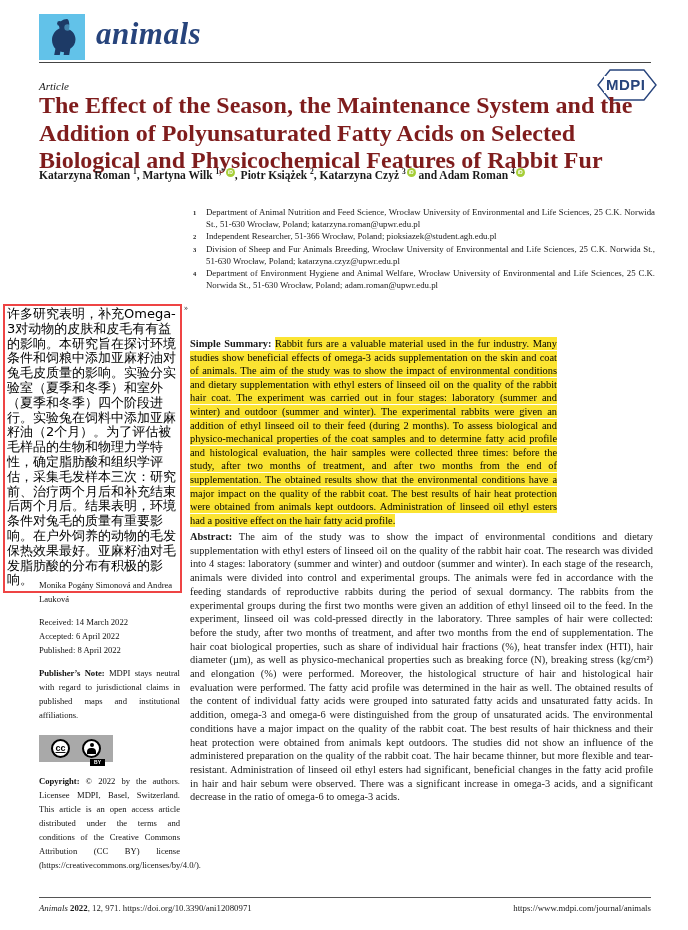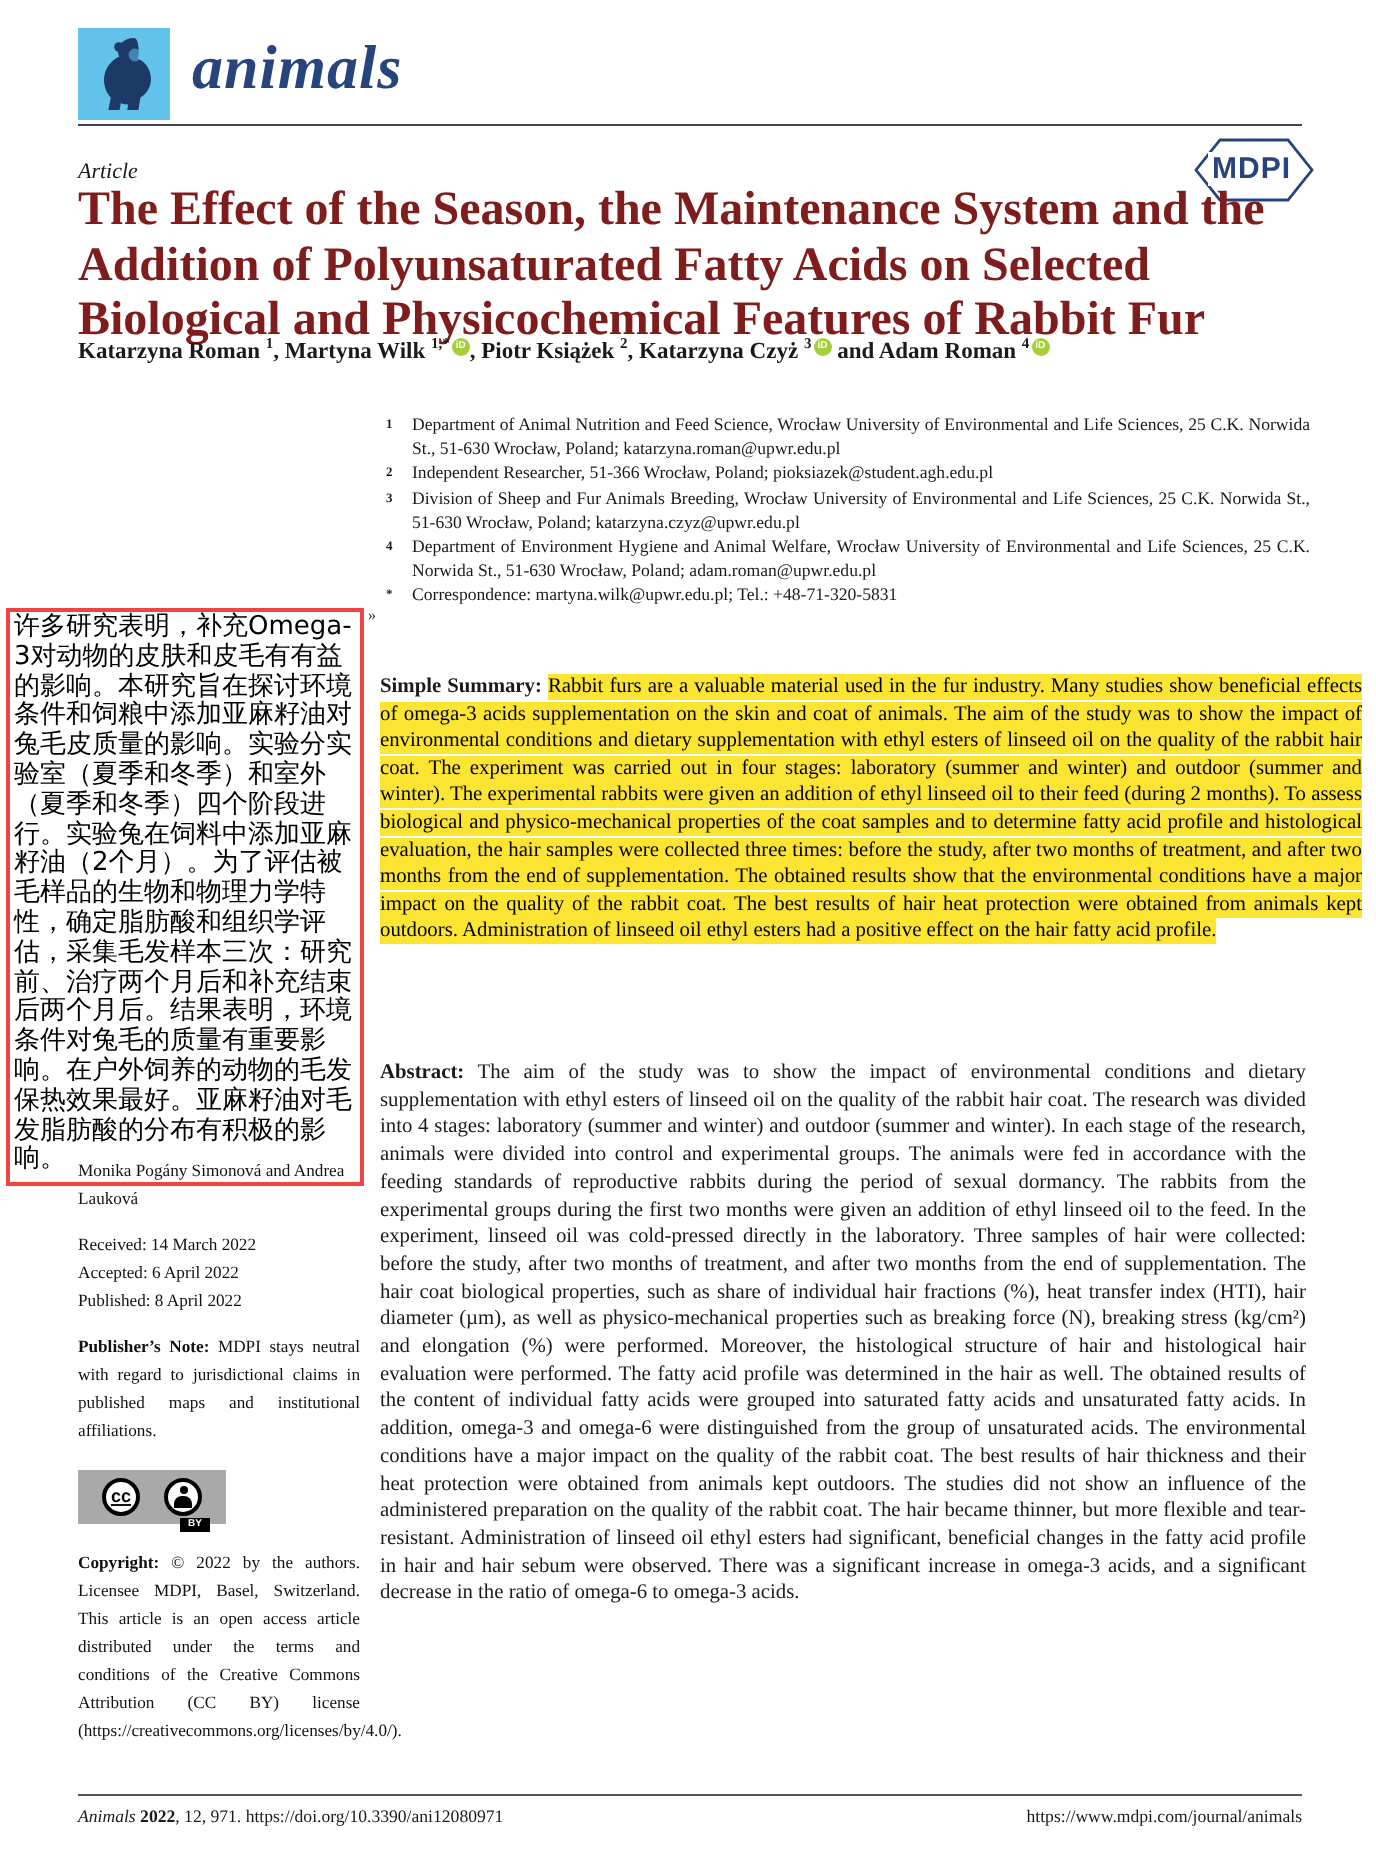--- a/index.html
+++ b/index.html
@@ -26,21 +26,21 @@
   .authors sup{font-size:7.5px;font-weight:bold;}
   .orcid{display:inline-block;width:9px;height:9px;border-radius:50%;background:var(--orcid);color:#fff;font-family:"Liberation Sans",sans-serif;font-size:5px;font-weight:bold;text-align:center;line-height:9px;vertical-align:super;margin-left:1px;}
 
   
   .affiliations{position:absolute;left:193px;top:206px;width:462px;font-size:8.8px;line-height:12px;}
   .aff-row{display:flex;}
   .aff-marker{width:13px;flex:0 0 13px;font-size:6.5px;font-weight:bold;padding-top:1px;}
   .aff-text{flex:1;text-align:justify;}
 
   
-  .simple-summary{position:absolute;left:190px;top:337px;width:491px;font-size:10.4px;line-height:13.6px;text-align:justify;}
+  .simple-summary{position:absolute;left:190px;top:337px;width:367px;font-size:10.4px;line-height:13.6px;text-align:justify;}
   .simple-summary .label{font-weight:bold;}
   .simple-summary mark{background:var(--hl);padding:1px 0;-webkit-box-decoration-break:clone;box-decoration-break:clone;}
   .abstract{position:absolute;left:190px;top:530px;width:463px;font-size:10.4px;line-height:13.7px;text-align:justify;}
   .abstract .label{font-weight:bold;}
 
   
   .annotation{position:absolute;left:3px;top:304px;width:179px;border:2px solid var(--red);background:#fff;padding:1px 2px 3px 2px;font-family:"DejaVu Sans",sans-serif;font-size:13px;line-height:14.8px;color:#000;}
   .citation-remnant{position:absolute;left:184px;top:303px;font-size:8px;color:#333;}
 
   
@@ -99,24 +99,20 @@
         <span class="aff-text">Independent Researcher, 51-366 Wrocław, Poland; pioksiazek@student.agh.edu.pl</span>
       </div>
       <div class="aff-row">
         <span class="aff-marker">3</span>
         <span class="aff-text">Division of Sheep and Fur Animals Breeding, Wrocław University of Environmental and Life Sciences, 25 C.K. Norwida St., 51-630 Wrocław, Poland; katarzyna.czyz@upwr.edu.pl</span>
       </div>
       <div class="aff-row">
         <span class="aff-marker">4</span>
         <span class="aff-text">Department of Environment Hygiene and Animal Welfare, Wrocław University of Environmental and Life Sciences, 25 C.K. Norwida St., 51-630 Wrocław, Poland; adam.roman@upwr.edu.pl</span>
       </div>
-      <div class="aff-row">
-        <span class="aff-marker">*</span>
-        <span class="aff-text">Correspondence: martyna.wilk@upwr.edu.pl; Tel.: +48-71-320-5831</span>
-      </div>
     </div>
 
   <div class="annotation">许多研究表明，补充Omega-3对动物的皮肤和皮毛有有益的影响。本研究旨在探讨环境条件和饲粮中添加亚麻籽油对兔毛皮质量的影响。实验分实验室（夏季和冬季）和室外（夏季和冬季）四个阶段进行。实验兔在饲料中添加亚麻籽油（2个月）。为了评估被毛样品的生物和物理力学特性，确定脂肪酸和组织学评估，采集毛发样本三次：研究前、治疗两个月后和补充结束后两个月后。结果表明，环境条件对兔毛的质量有重要影响。在户外饲养的动物的毛发保热效果最好。亚麻籽油对毛发脂肪酸的分布有积极的影响。</div>
   <div class="citation-remnant">»</div>
 
   <p class="simple-summary"><span class="label">Simple Summary:</span> <mark>Rabbit furs are a valuable material used in the fur industry. Many studies show beneficial effects of omega-3 acids supplementation on the skin and coat of animals. The aim of the study was to show the impact of environmental conditions and dietary supplementation with ethyl esters of linseed oil on the quality of the rabbit hair coat. The experiment was carried out in four stages: laboratory (summer and winter) and outdoor (summer and winter). The experimental rabbits were given an addition of ethyl linseed oil to their feed (during 2 months). To assess biological and physico-mechanical properties of the coat samples and to determine fatty acid profile and histological evaluation, the hair samples were collected three times: before the study, after two months of treatment, and after two months from the end of supplementation. The obtained results show that the environmental conditions have a major impact on the quality of the rabbit coat. The best results of hair heat protection were obtained from animals kept outdoors. Administration of linseed oil ethyl esters had a positive effect on the hair fatty acid profile.</mark></p>
 
   <p class="abstract"><span class="label">Abstract:</span> <span>The aim of the study was to show the impact of environmental conditions and dietary supplementation with ethyl esters of linseed oil on the quality of the rabbit hair coat. The research was divided into 4 stages: laboratory (summer and winter) and outdoor (summer and winter). In each stage of the research, animals were divided into control and experimental groups. The animals were fed in accordance with the feeding standards of reproductive rabbits during the period of sexual dormancy. The rabbits from the experimental groups during the first two months were given an addition of ethyl linseed oil to the feed. In the experiment, linseed oil was cold-pressed directly in the laboratory. Three samples of hair were collected: before the study, after two months of treatment, and after two months from the end of supplementation. The hair coat biological properties, such as share of individual hair fractions (%), heat transfer index (HTI), hair diameter (µm), as well as physico-mechanical properties such as breaking force (N), breaking stress (kg/cm²) and elongation (%) were performed. Moreover, the histological structure of hair and histological hair evaluation were performed. The fatty acid profile was determined in the hair as well. The obtained results of the content of individual fatty acids were grouped into saturated fatty acids and unsaturated fatty acids. In addition, omega-3 and omega-6 were distinguished from the group of unsaturated acids. The environmental conditions have a major impact on the quality of the rabbit coat. The best results of hair thickness and their heat protection were obtained from animals kept outdoors. The studies did not show an influence of the administered preparation on the quality of the rabbit coat. The hair became thinner, but more flexible and tear-resistant. Administration of linseed oil ethyl esters had significant, beneficial changes in the fatty acid profile in hair and hair sebum were observed. There was a significant increase in omega-3 acids, and a significant decrease in the ratio of omega-6 to omega-3 acids.</span></p>
 
   <div class="sidebar">

